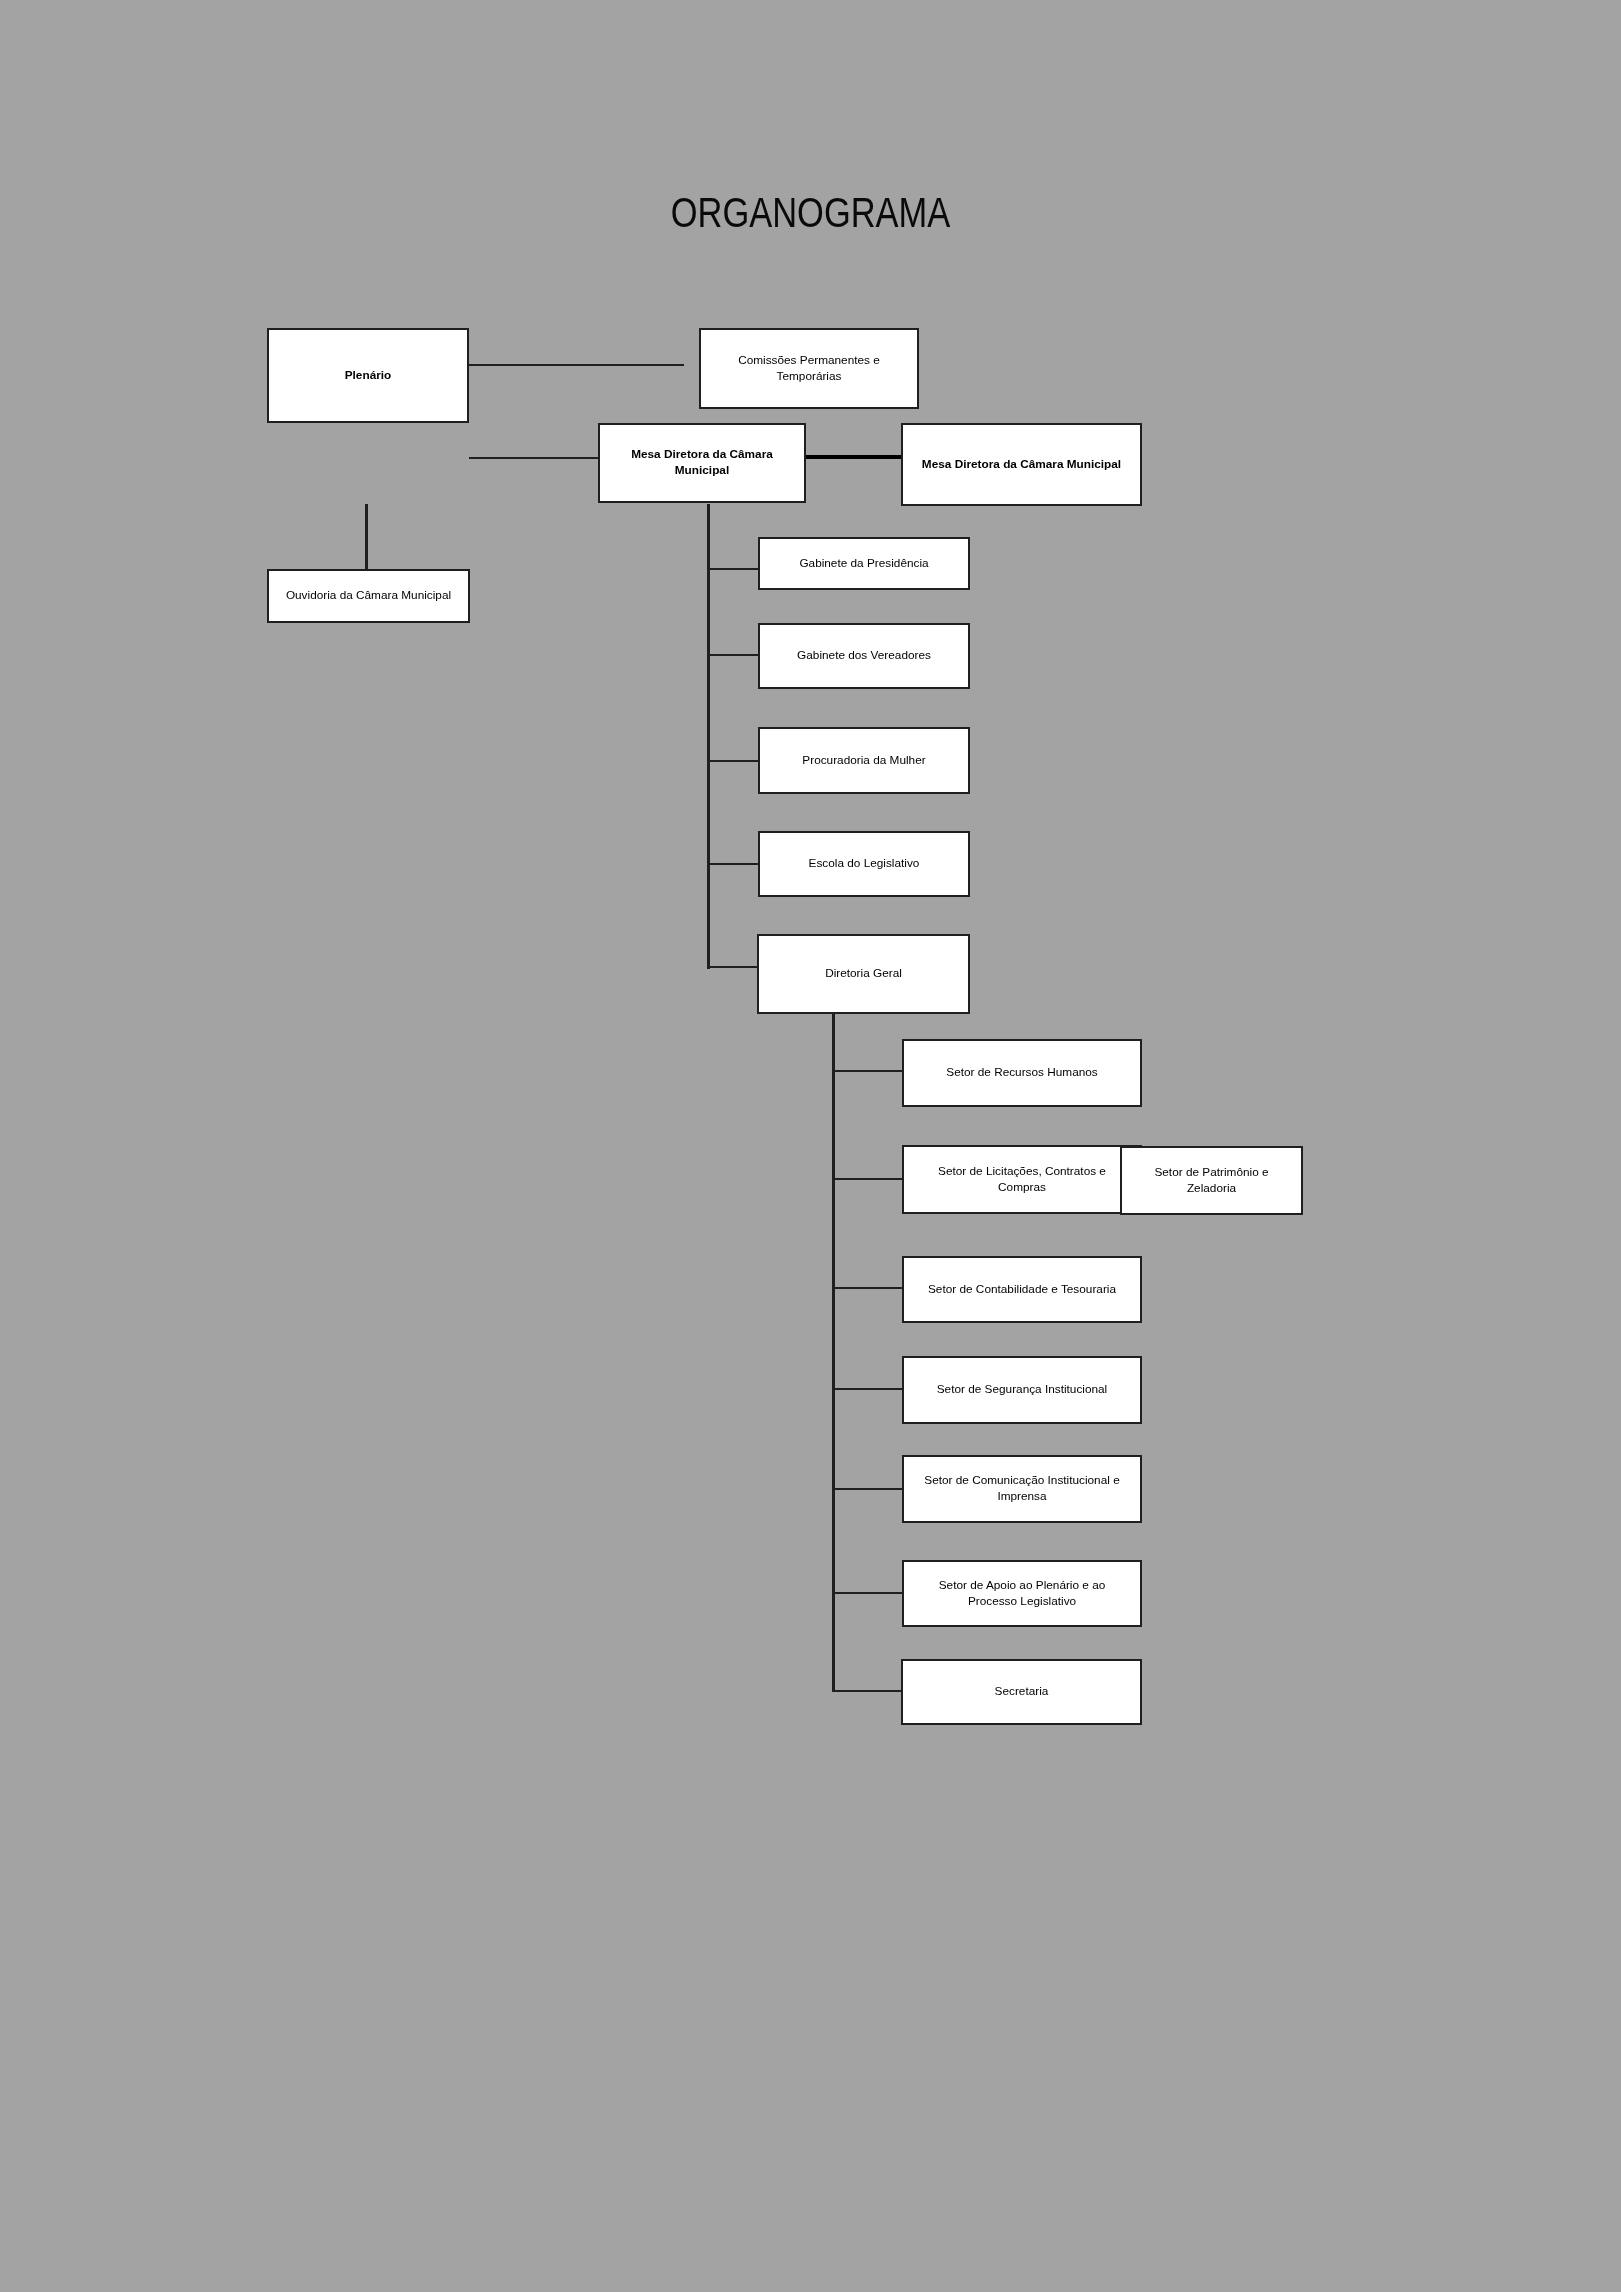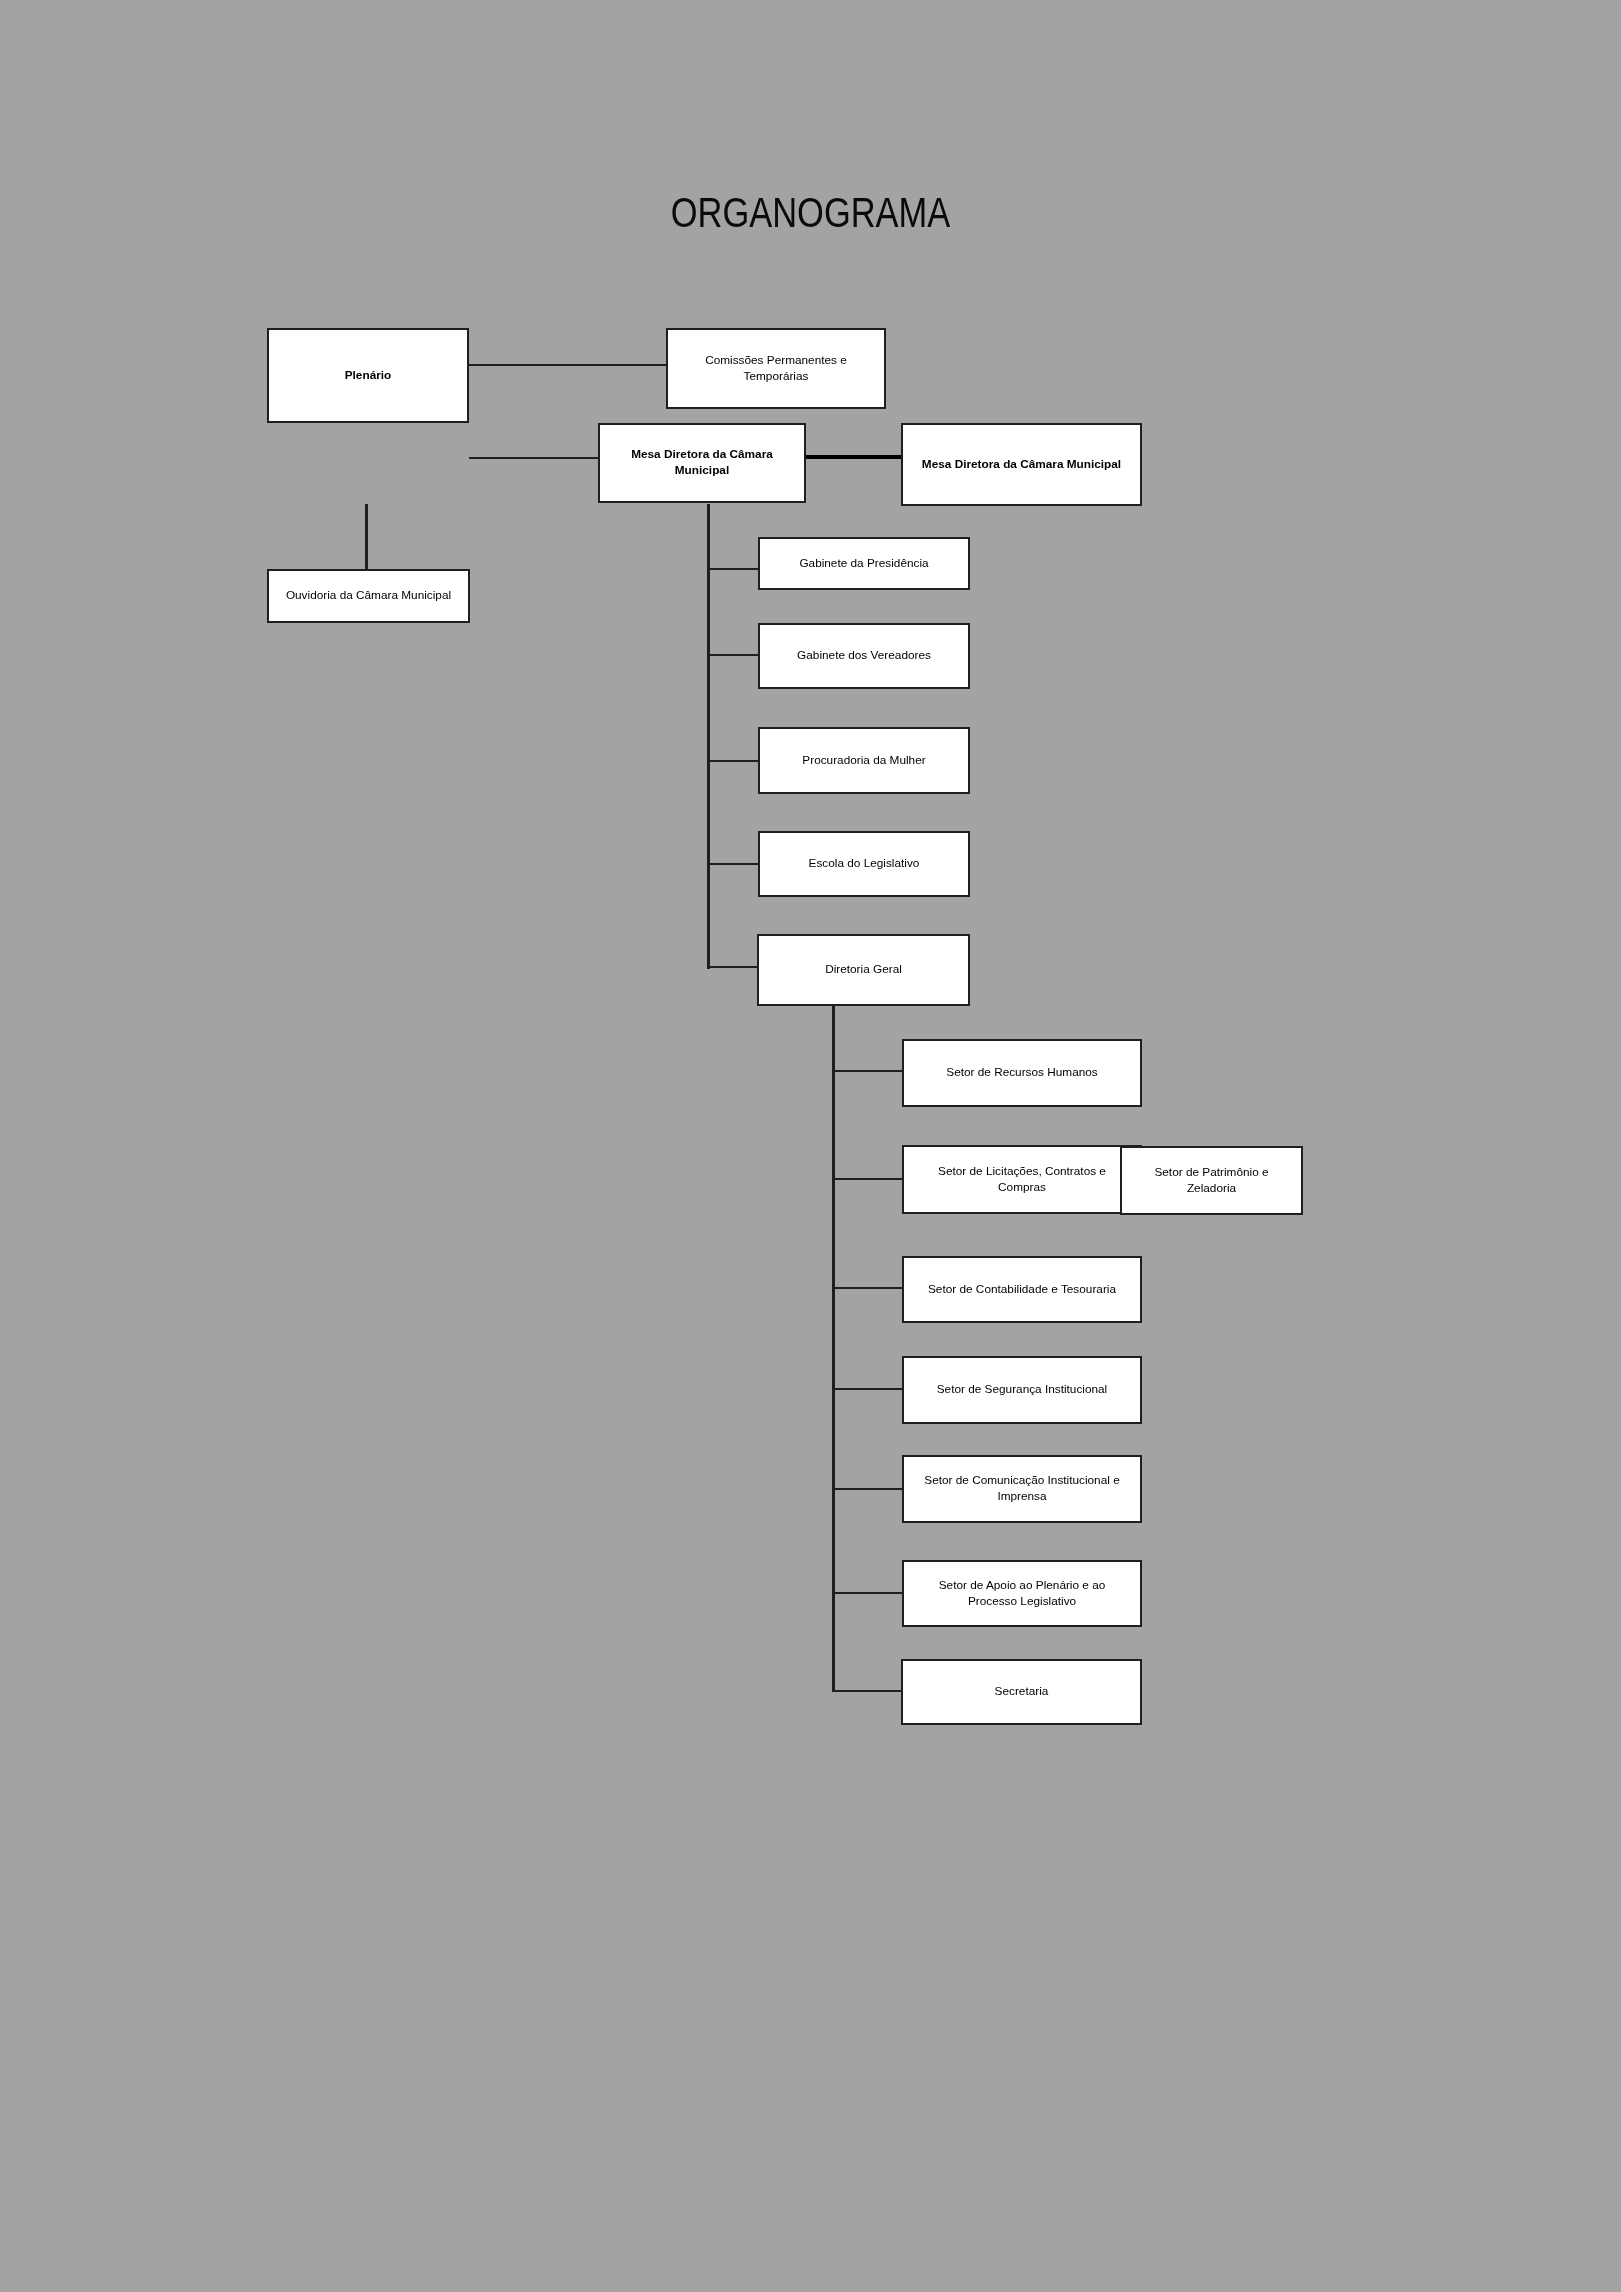--- a/index.html
+++ b/index.html
@@ -43,30 +43,30 @@
   .box.bold-border { border-width: 2.9px; padding: 2px 7.8px; }
   .box.nowrap { white-space: nowrap; padding: 2px 2px; }
   .line {
     position: absolute;
     background: #1f1f1f;
   }
   .line.thick { background: #000000; }
 
   
   .n-plenario       { left: 267px;  top: 328px;  width: 202px; height: 95px; }
-  .n-comissoes      { left: 666px;  top: 328px;  width: 220px; height: 81px; }
+  .n-comissoes      { left: 699px;  top: 328px;  width: 220px; height: 81px; }
   .n-controladoria  { left: 267px;  top: 423px;  width: 202px; height: 80px; }
   .n-mesa-central   { left: 598px;  top: 423px;  width: 208px; height: 80px; }
   .n-mesa-right     { left: 901px;  top: 423px;  width: 241px; height: 83px; }
   .n-ouvidoria      { left: 267px;  top: 569px;  width: 203px; height: 54px; text-align: right; }
   .n-gab-presidencia{ left: 758px;  top: 537px;  width: 212px; height: 53px; }
   .n-gab-vereadores { left: 758px;  top: 623px;  width: 212px; height: 66px; }
   .n-procuradoria   { left: 758px;  top: 727px;  width: 212px; height: 67px; }
   .n-escola         { left: 758px;  top: 831px;  width: 212px; height: 66px; }
-  .n-diretoria      { left: 757px;  top: 934px;  width: 213px; height: 72px; }
+  .n-diretoria      { left: 757px;  top: 934px;  width: 213px; height: 80px; }
   .n-recursos       { left: 902px;  top: 1039px; width: 240px; height: 68px; }
   .n-licitacoes     { left: 902px;  top: 1145px; width: 240px; height: 69px; }
   .n-patrimonio     { left: 1120px; top: 1146px; width: 183px; height: 69px; }
   .n-contabilidade  { left: 902px;  top: 1256px; width: 240px; height: 67px; }
   .n-seguranca      { left: 902px;  top: 1356px; width: 240px; height: 68px; }
   .n-comunicacao    { left: 902px;  top: 1455px; width: 240px; height: 68px; }
   .n-apoio          { left: 902px;  top: 1560px; width: 240px; height: 67px; }
   .n-secretaria     { left: 901px;  top: 1659px; width: 241px; height: 66px; }
 
   

